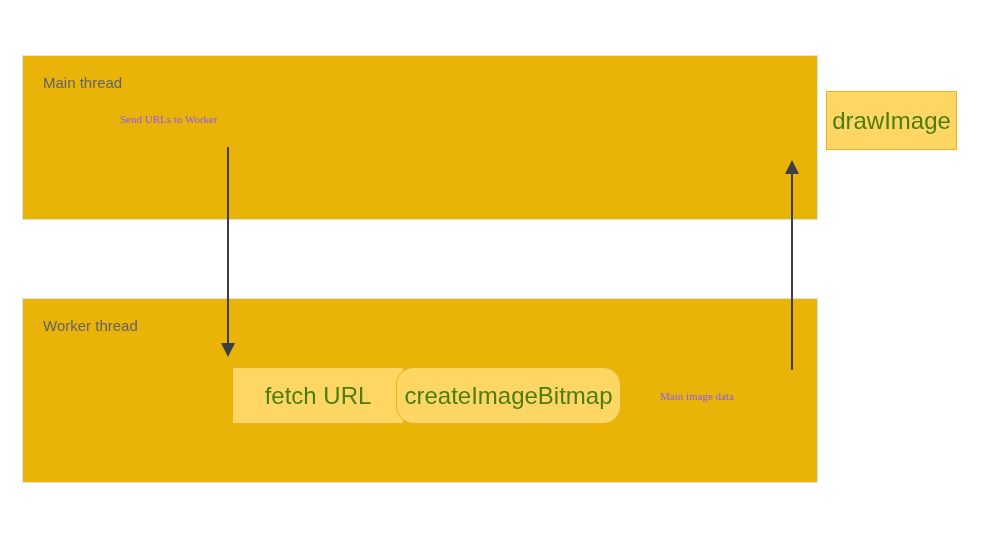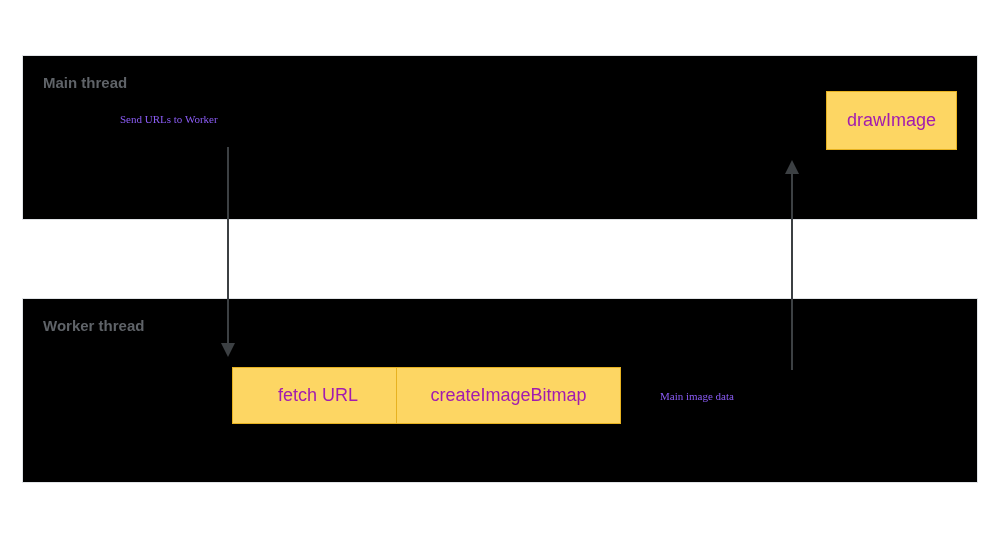--- a/index.html
+++ b/index.html
@@ -10,24 +10,23 @@
     body {
       width: 1000px;
       height: 550px;
       font-family: Arial, Helvetica, sans-serif;
       background: #ffffff;
       position: relative;
     }
     .thread-panel {
       position: absolute;
       left: 22px;
-      width: 956px;
-      background: #000000;
+      width: 796px;
+      background: #eab308;
       border: 1px solid #e0e3e6;
-      font-weight: bold;
     }
     .main-thread {
       top: 55px;
       height: 165px;
     }
     .worker-thread {
       top: 298px;
       height: 185px;
       padding-left: 44px;
     }
@@ -38,41 +37,42 @@
       font-size: 15px;
       color: #5f6368;
     }
     .box {
       position: absolute;
       background: #fdd663;
       border: 1px solid #e7b221;
       display: flex;
       align-items: center;
       justify-content: center;
-      font-size: 18px;
-      color: #a21caf;
+      font-size: 24px;
+      color: #4d7c0f;
       padding: 0 30px;
     }
     .box-drawimage {
       top: 91px;
       left: 826px;
       width: 131px;
       height: 59px;
     }
     .box-fetchurl {
       top: 367px;
       left: 232px;
       width: 172px;
       height: 57px;
     }
     .box-createimagebitmap {
       top: 367px;
       left: 396px;
       width: 225px;
       height: 57px;
+      border-radius: 18px;
     }
     .text-label {
       position: absolute;
       font-size: 11px;
       color: #8b5cf6;
       font-family: Liberation Serif, serif;
     }
     .send-urls {
       top: 113px;
       left: 120px;

